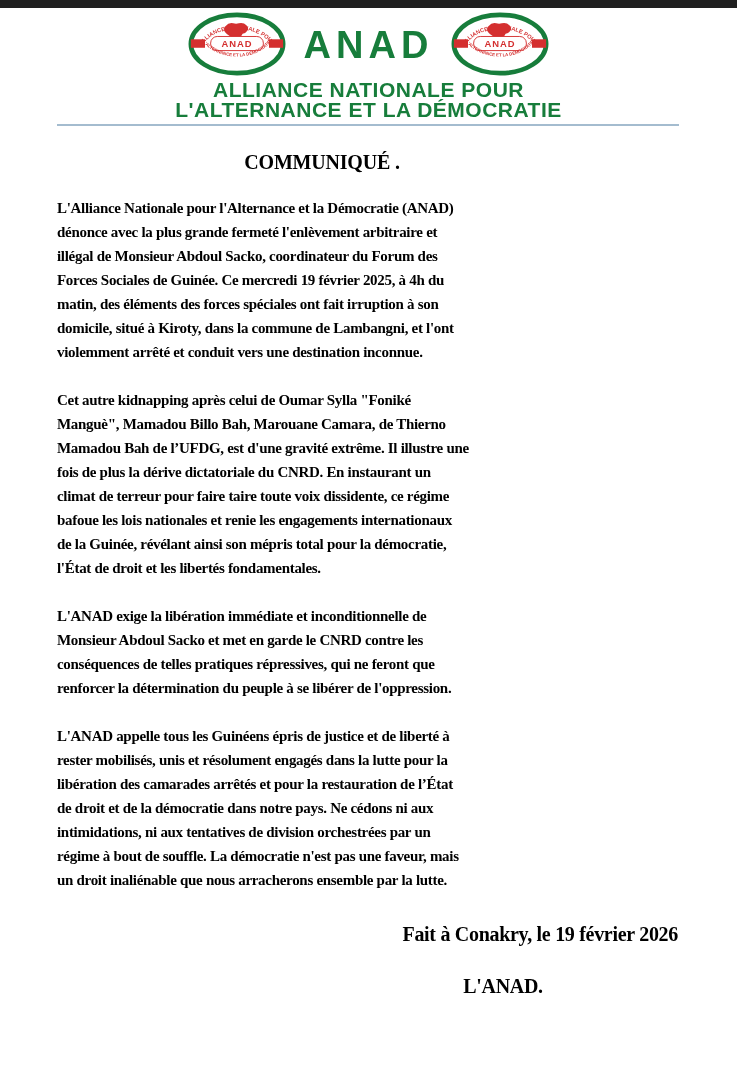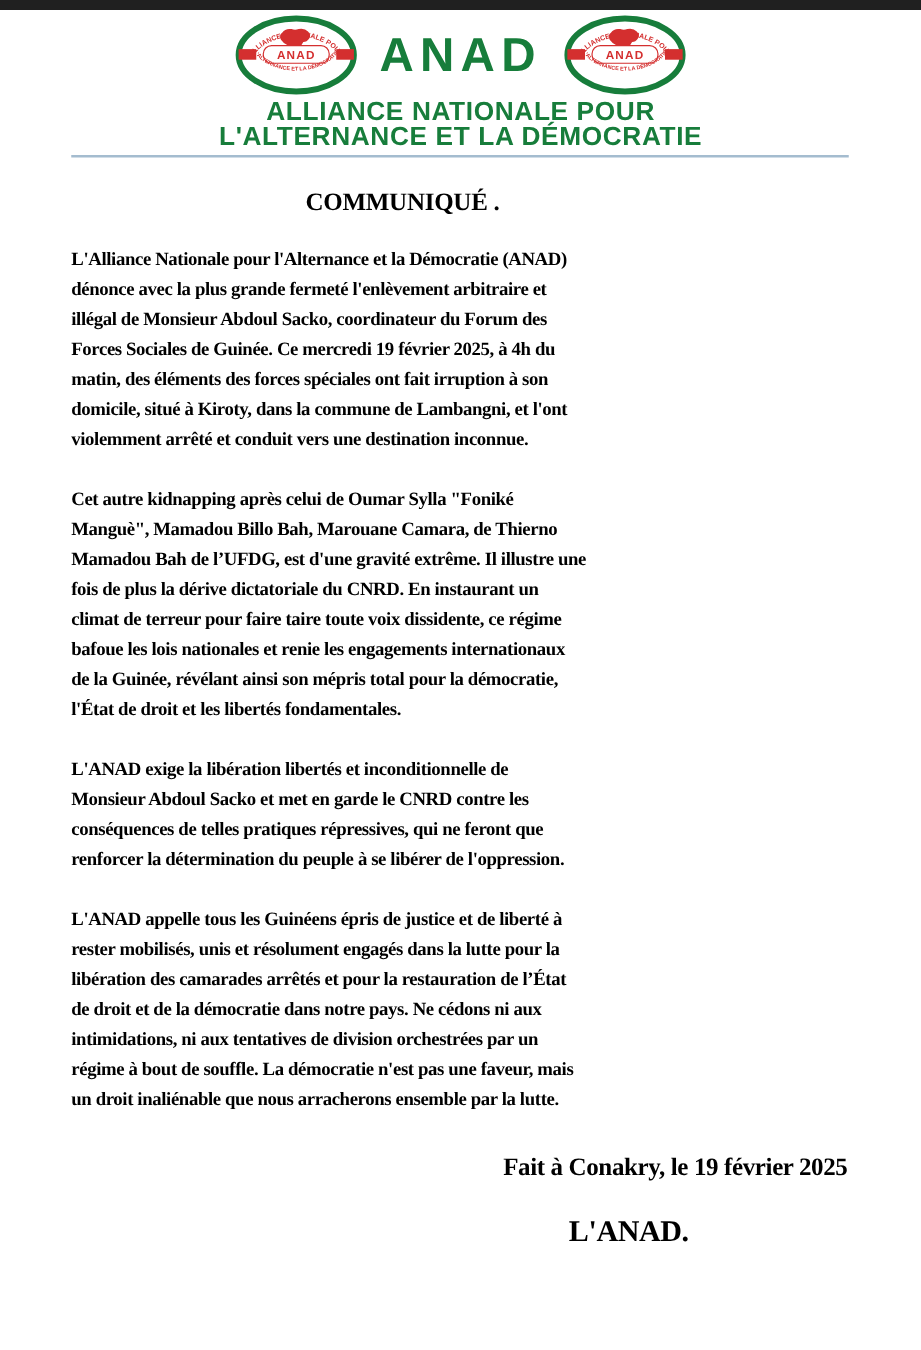--- a/index.html
+++ b/index.html
@@ -91,21 +91,21 @@
     font-weight: 700;
     font-size: 20px;
     line-height: 24px;
     letter-spacing: -0.3px;
     text-align: right;
     padding-right: 9px;
     margin-top: 30px;
   }
   .doc-signature {
     font-weight: 700;
-    font-size: 24px;
+    font-size: 20px;
     line-height: 24px;
     letter-spacing: -0.3px;
     text-align: center;
     margin-left: 262px;
     margin-top: 28px;
   }
   .logo-band-label {
     font-family: "Liberation Sans", sans-serif;
     font-weight: 900;
   }
@@ -175,28 +175,28 @@
 domicile, situé à Kiroty, dans la commune de Lambangni, et l'ont
 violemment arrêté et conduit vers une destination inconnue.</p>
   <p class="doc-par">Cet autre kidnapping après celui de Oumar Sylla "Foniké
 Manguè", Mamadou Billo Bah, Marouane Camara, de Thierno
 Mamadou Bah de l’UFDG, est d'une gravité extrême. Il illustre une
 fois de plus la dérive dictatoriale du CNRD. En instaurant un
 climat de terreur pour faire taire toute voix dissidente, ce régime
 bafoue les lois nationales et renie les engagements internationaux
 de la Guinée, révélant ainsi son mépris total pour la démocratie,
 l'État de droit et les libertés fondamentales.</p>
-  <p class="doc-par">L'ANAD exige la libération libertés et inconditionnelle de
+  <p class="doc-par">L'ANAD exige la libération immédiate et inconditionnelle de
 Monsieur Abdoul Sacko et met en garde le CNRD contre les
 conséquences de telles pratiques répressives, qui ne feront que
 renforcer la détermination du peuple à se libérer de l'oppression.</p>
   <p class="doc-par">L'ANAD appelle tous les Guinéens épris de justice et de liberté à
 rester mobilisés, unis et résolument engagés dans la lutte pour la
 libération des camarades arrêtés et pour la restauration de l’État
 de droit et de la démocratie dans notre pays. Ne cédons ni aux
 intimidations, ni aux tentatives de division orchestrées par un
 régime à bout de souffle. La démocratie n'est pas une faveur, mais
 un droit inaliénable que nous arracherons ensemble par la lutte.</p>
 
 
-  <div class="doc-dateline">Fait à Conakry, le 19 février 2025</div>
+  <div class="doc-dateline">Fait à Conakry, le 19 février 2026</div>
   <div class="doc-signature">L'ANAD.</div>
 </div>
 
 </body></html>

